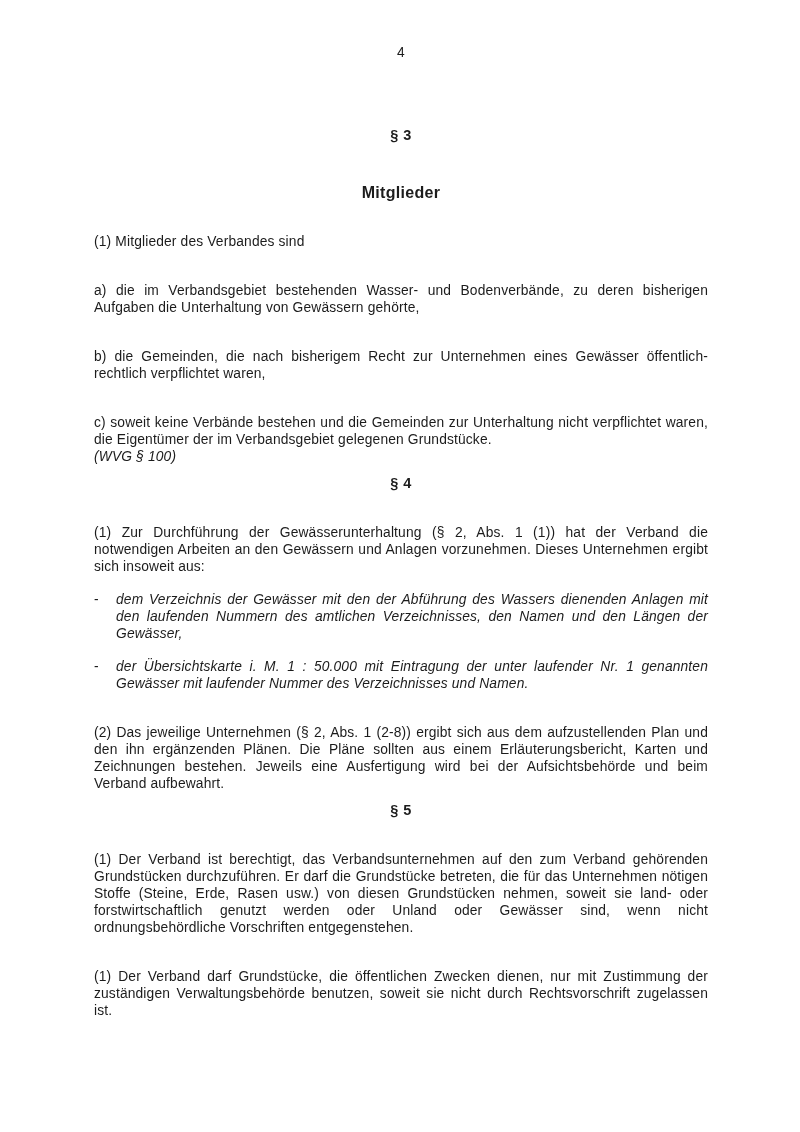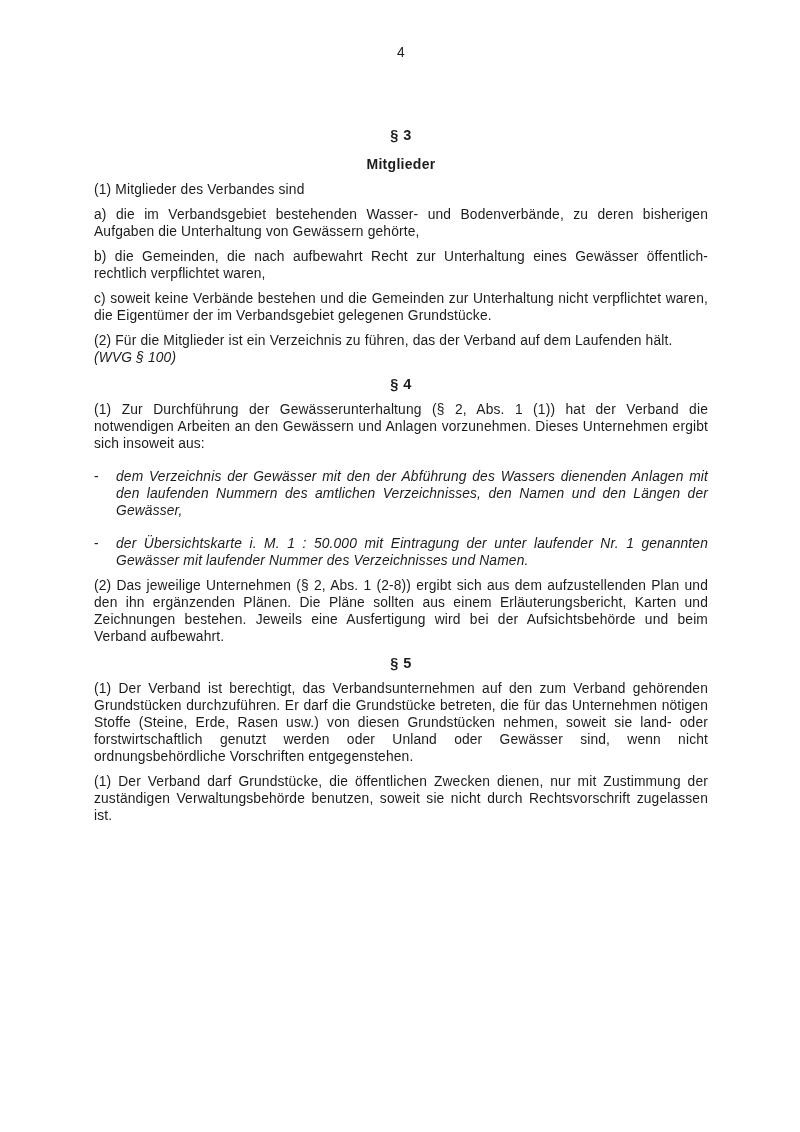--- a/index.html
+++ b/index.html
@@ -28,28 +28,28 @@
     font-size: 14.5px;
     font-weight: 700;
     margin-top: 10px;
     letter-spacing: 0.4px;
   }
   .sec-mark.first {
     margin-top: 66px;
   }
   .sec-title {
     text-align: center;
-    font-size: 14px;
+    font-size: 16px;
     font-weight: 700;
-    margin-top: 12px;
+    margin-top: 40px;
     letter-spacing: 0.3px;
   }
   .para {
     text-align: justify;
-    margin-top: 8px;
+    margin-top: 32px;
   }
   .para.citation {
     margin-top: 0;
     text-align: left;
     font-style: italic;
   }
   .list-item {
     display: flex;
     margin-top: 16px;
   }
@@ -68,23 +68,22 @@
 
 <div class="page">
 
   <div class="page-number">4</div>
 
   <section>
     <h2 class="sec-mark first">§ 3</h2>
     <h3 class="sec-title">Mitglieder</h3>
     <p class="para">(1) Mitglieder des Verbandes sind</p>
     <p class="para">a) die im Verbandsgebiet bestehenden Wasser- und Bodenverbände, zu deren bisherigen Aufgaben die Unterhaltung von Gewässern gehörte,</p>
-    <p class="para">b) die Gemeinden, die nach aufbewahrt Recht zur Unterhaltung eines Gewässer öffentlich-rechtlich verpflichtet waren,</p>
+    <p class="para">b) die Gemeinden, die nach bisherigem Recht zur Unternehmen eines Gewässer öffentlich-rechtlich verpflichtet waren,</p>
     <p class="para">c) soweit keine Verbände bestehen und die Gemeinden zur Unterhaltung nicht verpflichtet waren, die Eigentümer der im Verbandsgebiet gelegenen Grundstücke.</p>
-    <p class="para">(2) Für die Mitglieder ist ein Verzeichnis zu führen, das der Verband auf dem Laufenden hält.</p>
     <p class="para citation">(WVG § 100)</p>
   </section>
 
   <section>
     <h2 class="sec-mark">§ 4</h2>
     <p class="para">(1) Zur Durchführung der Gewässerunterhaltung (§ 2, Abs. 1 (1)) hat der Verband die notwendigen Arbeiten an den Gewässern und Anlagen vorzunehmen. Dieses Unternehmen ergibt sich insoweit aus:</p>
     <div class="list-item">
       <span class="dash">-</span>
       <div class="item-text">dem Verzeichnis der Gewässer mit den der Abführung des Wassers dienenden Anlagen mit den laufenden Nummern des amtlichen Verzeichnisses, den Namen und den Längen der Gewässer,</div>
     </div>

